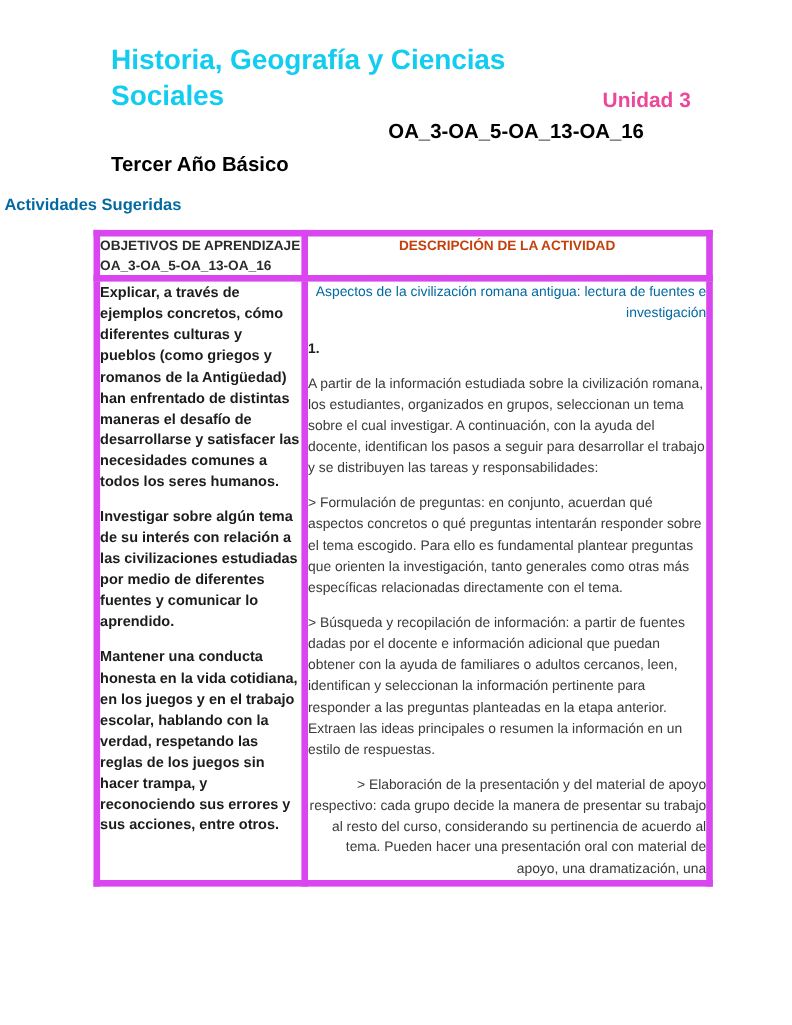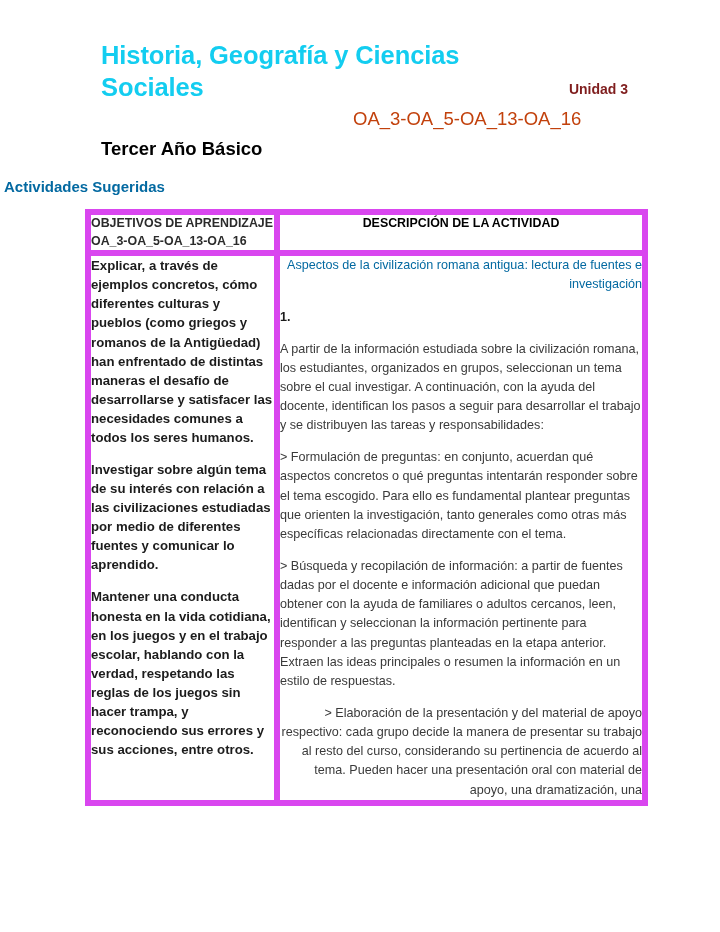--- a/index.html
+++ b/index.html
@@ -46,23 +46,23 @@
     letter-spacing: -0.1px;
     color: #13cdf0;
     width: 400px;
     margin: 0;
   }
 
   .unit-label {
     position: absolute;
     right: 15px;
     top: 41px;
-    font-size: 14px;
-    font-weight: bold;
-    color: #7f1d1d;
+    font-size: 19px;
+    font-weight: bold;
+    color: #ec4899;
     white-space: nowrap;
   }
 
   .header-row-2 {
     position: relative;
     margin-top: 4px;
     height: 26px;
   }
 
   .grade-label {
@@ -74,22 +74,22 @@
     color: #000000;
     white-space: nowrap;
     margin-top: 30px;
   }
 
   .oa-codes {
     position: absolute;
     left: 252px;
     top: 0;
     font-size: 18.5px;
-    font-weight: normal;
-    color: #c2410c;
+    font-weight: bold;
+    color: #000000;
     white-space: nowrap;
   }
 
   
   .section-title {
     position: absolute;
     left: 0;
     top: 178px;
     width: 720px;
     font-size: 15px;
@@ -127,21 +127,21 @@
     color: #2b2b2b;
     border-bottom: 2px solid #8d8d8d;
   }
 
   .th-description {
     padding: 8px 7px 10px 7px;
     text-align: center;
     font-size: 12.4px;
     font-weight: bold;
     line-height: 1.42;
-    color: #000000;
+    color: #c2410c;
     border-bottom: 2px solid #8d8d8d;
   }
 
   .cell-objectives {
     padding: 7px 8px 8px 7px;
     font-size: 13.2px;
     font-weight: bold;
     line-height: 1.445;
     color: #1c1c1c;
   }

